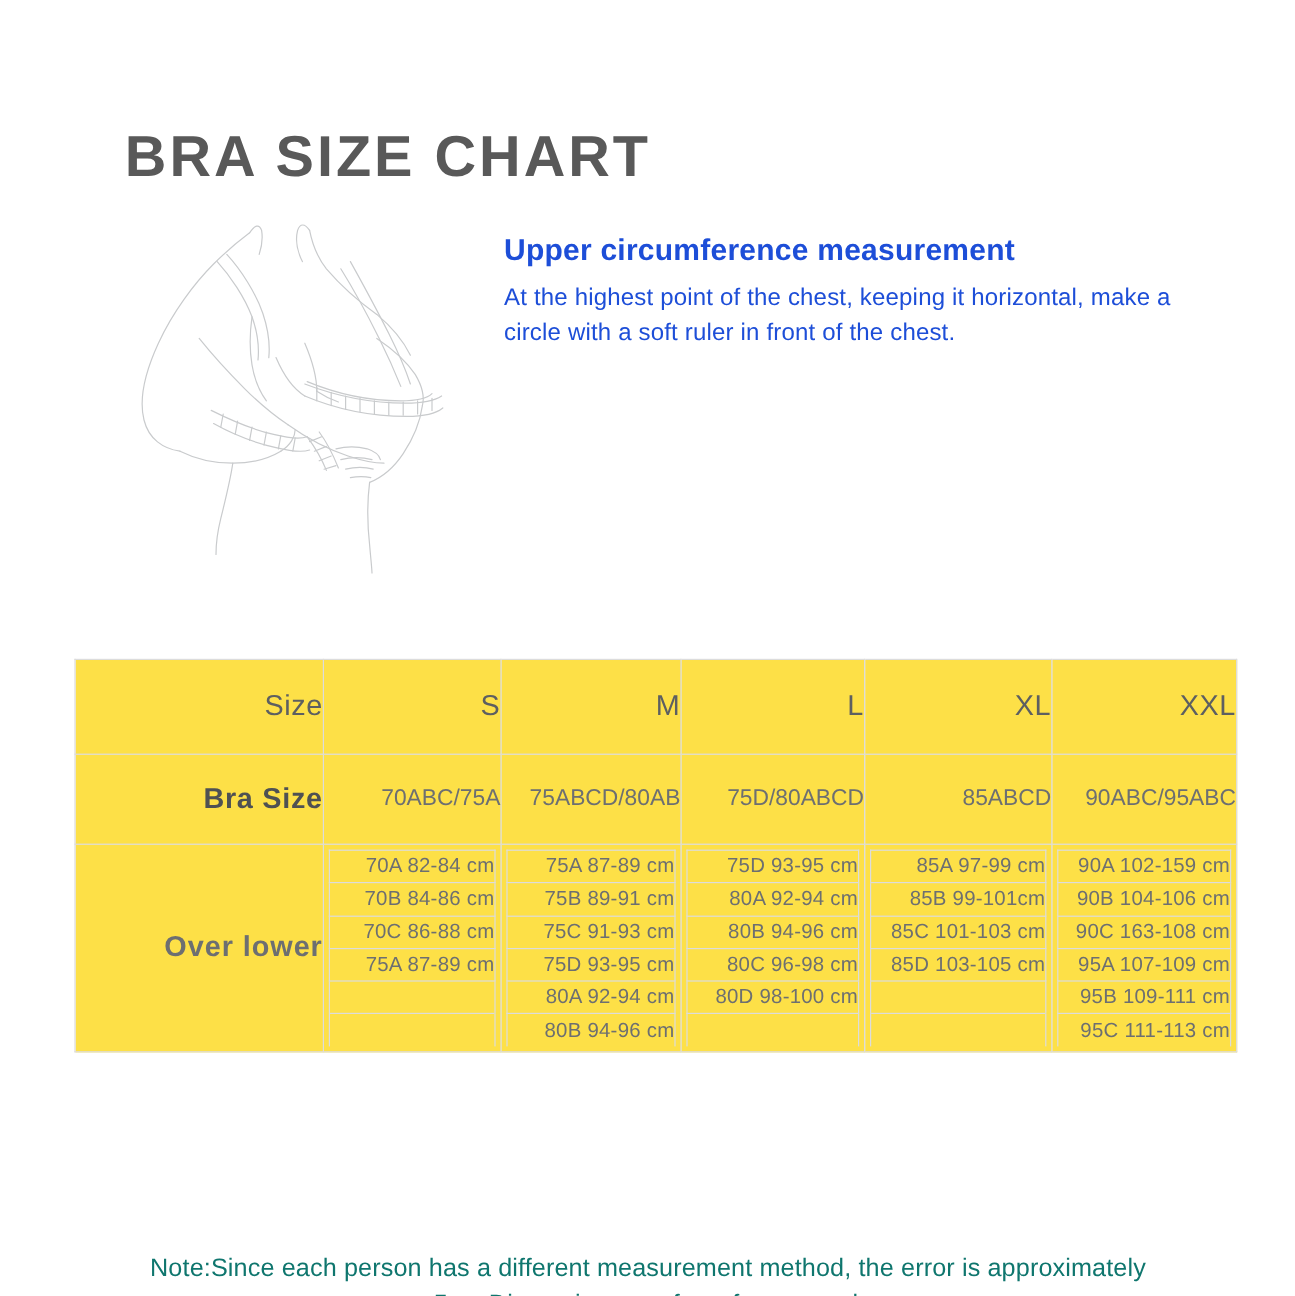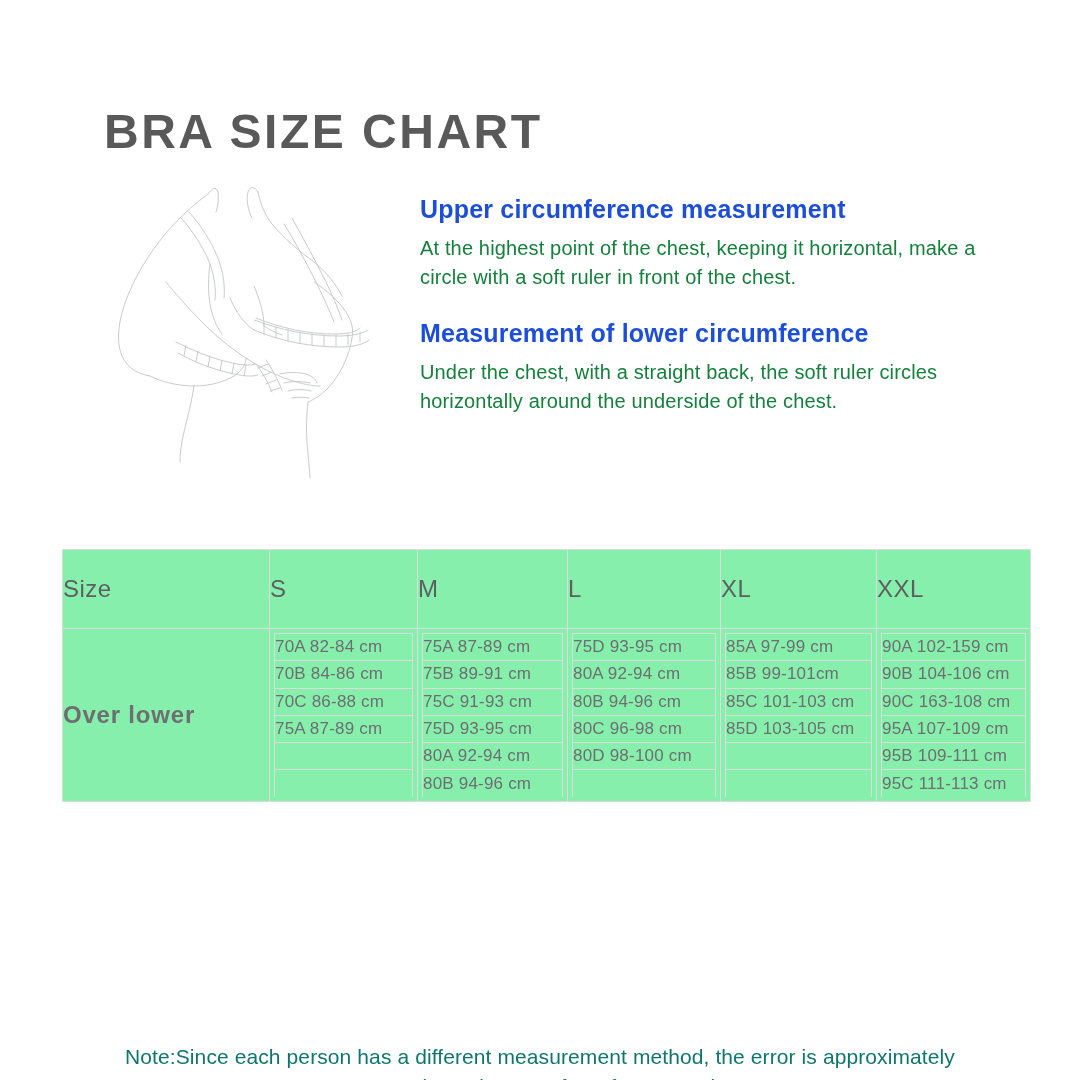--- a/index.html
+++ b/index.html
@@ -46,43 +46,43 @@
   .block-head {
     font-size: 25px;
     font-weight: 600;
     color: #1d4ed8;
     letter-spacing: 0.2px;
     line-height: 1.35;
     margin-bottom: 7px;
   }
   .block-body {
     font-size: 20px;
-    color: #15803d;
+    color: #1d4ed8;
     line-height: 1.48;
     letter-spacing: 0.15px;
   }
 
   
   .table-wrap {
     position: absolute;
     left: 62px;
     top: 549px;
     width: 968px;
   }
   table.size-table {
     width: 968px;
     border-collapse: collapse;
     table-layout: fixed;
   }
   table.size-table td {
     border: 1px solid #dcdcdc;
-    text-align: left;
+    text-align: right;
     vertical-align: middle;
     color: #6d6f71;
-    background: #86efac;
+    background: #fde047;
   }
   col.c0 { width: 207px; }
   col.c1 { width: 148px; }
   col.c2 { width: 150px; }
   col.c3 { width: 153px; }
   col.c4 { width: 156px; }
   col.c5 { width: 154px; }
 
   
   tr.head-row td { height: 79px; font-size: 24px; color: #5d5f61; letter-spacing: 0.5px; }
@@ -215,24 +215,20 @@
 
       <path d="M206 148 C212 152 218 155 224 157"></path>
       <path d="M172 120 C178 134 186 146 196 152"></path>
     </svg>
   </div>
 
   <div class="instructions">
     <div class="block">
       <div class="block-head">Upper circumference measurement</div>
       <div class="block-body">At the highest point of the chest, keeping it horizontal, make a circle with a soft ruler in front of the chest.</div>
-    </div>
-    <div class="block">
-      <div class="block-head">Measurement of lower circumference</div>
-      <div class="block-body">Under the chest, with a straight back, the soft ruler circles horizontally around the underside of the chest.</div>
     </div>
   </div>
 
   <div class="table-wrap">
     <table class="size-table">
       <colgroup>
         <col class="c0">
           <col class="c1">
           <col class="c2">
           <col class="c3">
@@ -242,20 +238,28 @@
       <tbody>
         <tr class="head-row">
           <td class="rowhead">Size</td>
           <td>S</td>
           <td>M</td>
           <td>L</td>
           <td>XL</td>
           <td>XXL</td>
         </tr>
 
+        <tr class="bra-row">
+          <td class="rowhead">Bra Size</td>
+          <td>70ABC/75A</td>
+          <td>75ABCD/80AB</td>
+          <td>75D/80ABCD</td>
+          <td>85ABCD</td>
+          <td>90ABC/95ABC</td>
+        </tr>
 
 
         <tr>
           <td class="over-head">Over lower</td>
 
           <td class="over-cell">
             <table class="sub">
                 <tbody>
               <tr>
                     <td>70A 82-84 cm</td>

